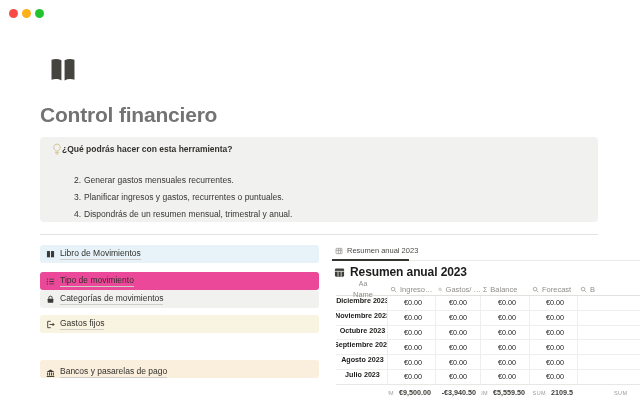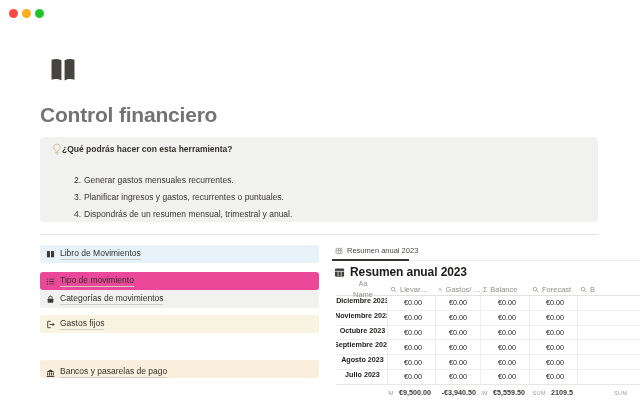--- a/index.html
+++ b/index.html
@@ -200,21 +200,21 @@
         <div class="trow thead">
           <div class="cell c0">
             <span class="hicon-txt">Aa</span>
             <span>Name</span>
           </div>
           <div class="cell c1">
             <svg viewBox="0 0 24 24">
                 <circle cx="10.5" cy="10.5" r="6.2" fill="none" stroke="#8f8e8a" stroke-width="2.4"></circle>
                 <path d="m15.2 15.2 6 6" stroke="#8f8e8a" stroke-width="2.4"></path>
               </svg>
-            <span>Llevar…</span>
+            <span>Ingreso…</span>
           </div>
           <div class="cell c2">
             <svg viewBox="0 0 24 24">
                 <circle cx="10.5" cy="10.5" r="6.2" fill="none" stroke="#8f8e8a" stroke-width="2.4"></circle>
                 <path d="m15.2 15.2 6 6" stroke="#8f8e8a" stroke-width="2.4"></path>
               </svg>
             <span>Gastos/ …</span>
           </div>
           <div class="cell c3">
             <span class="hicon-txt">Σ</span>

